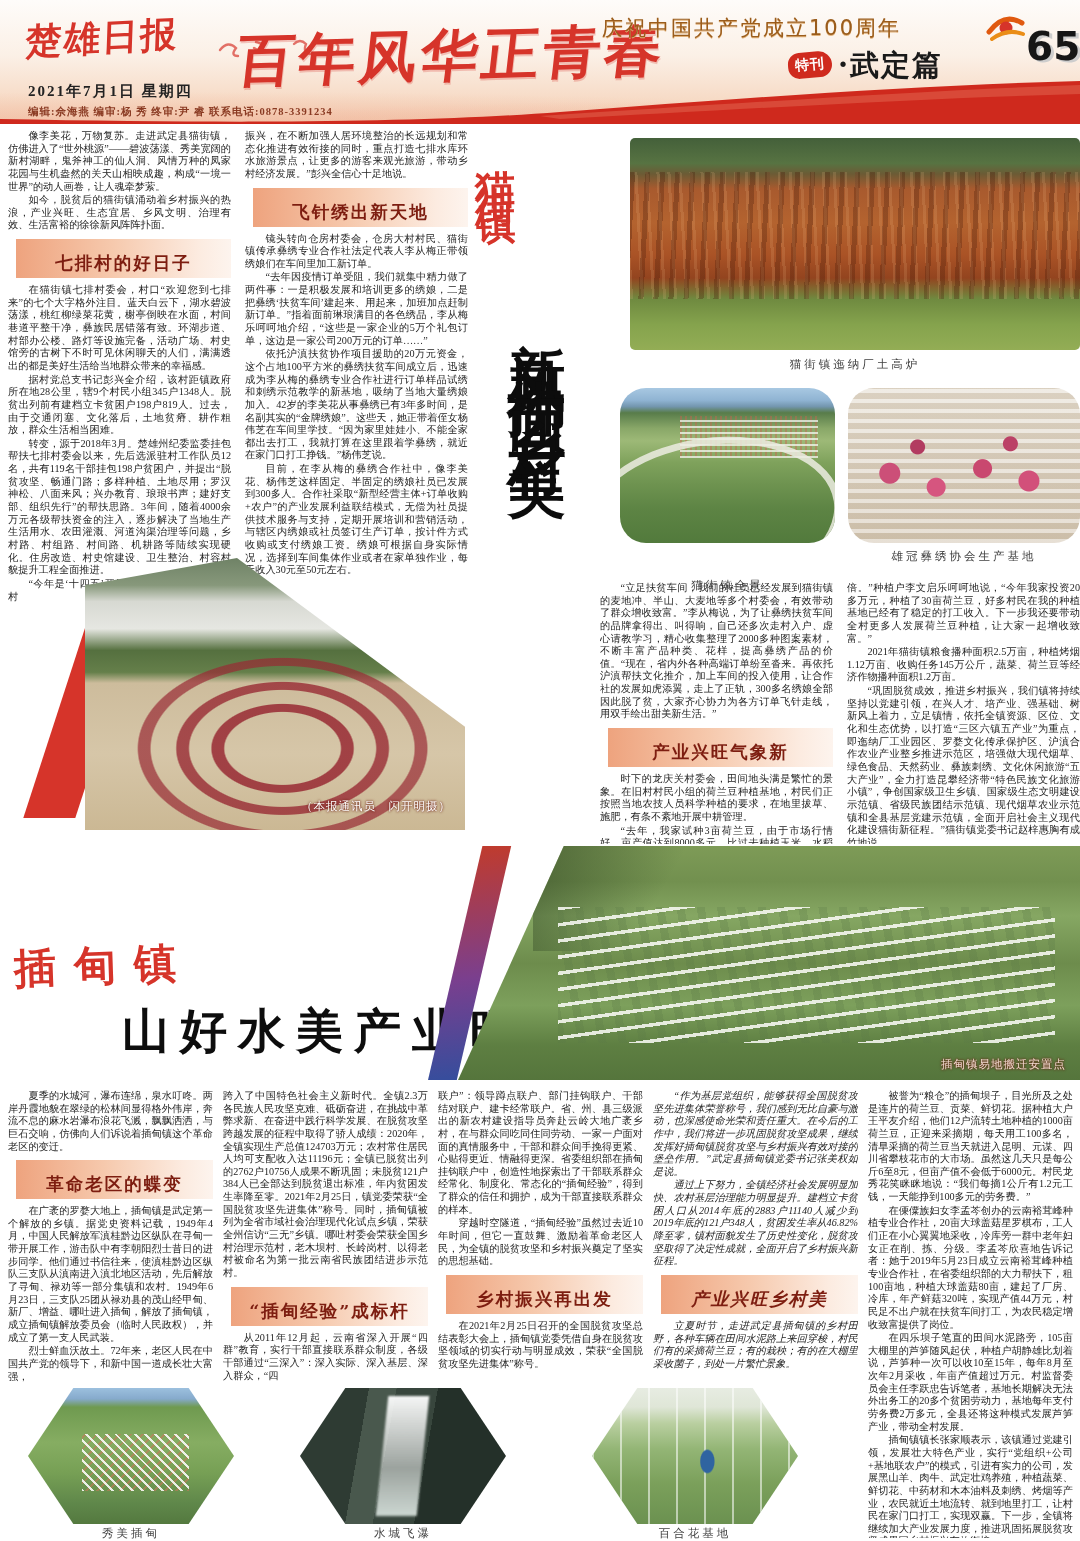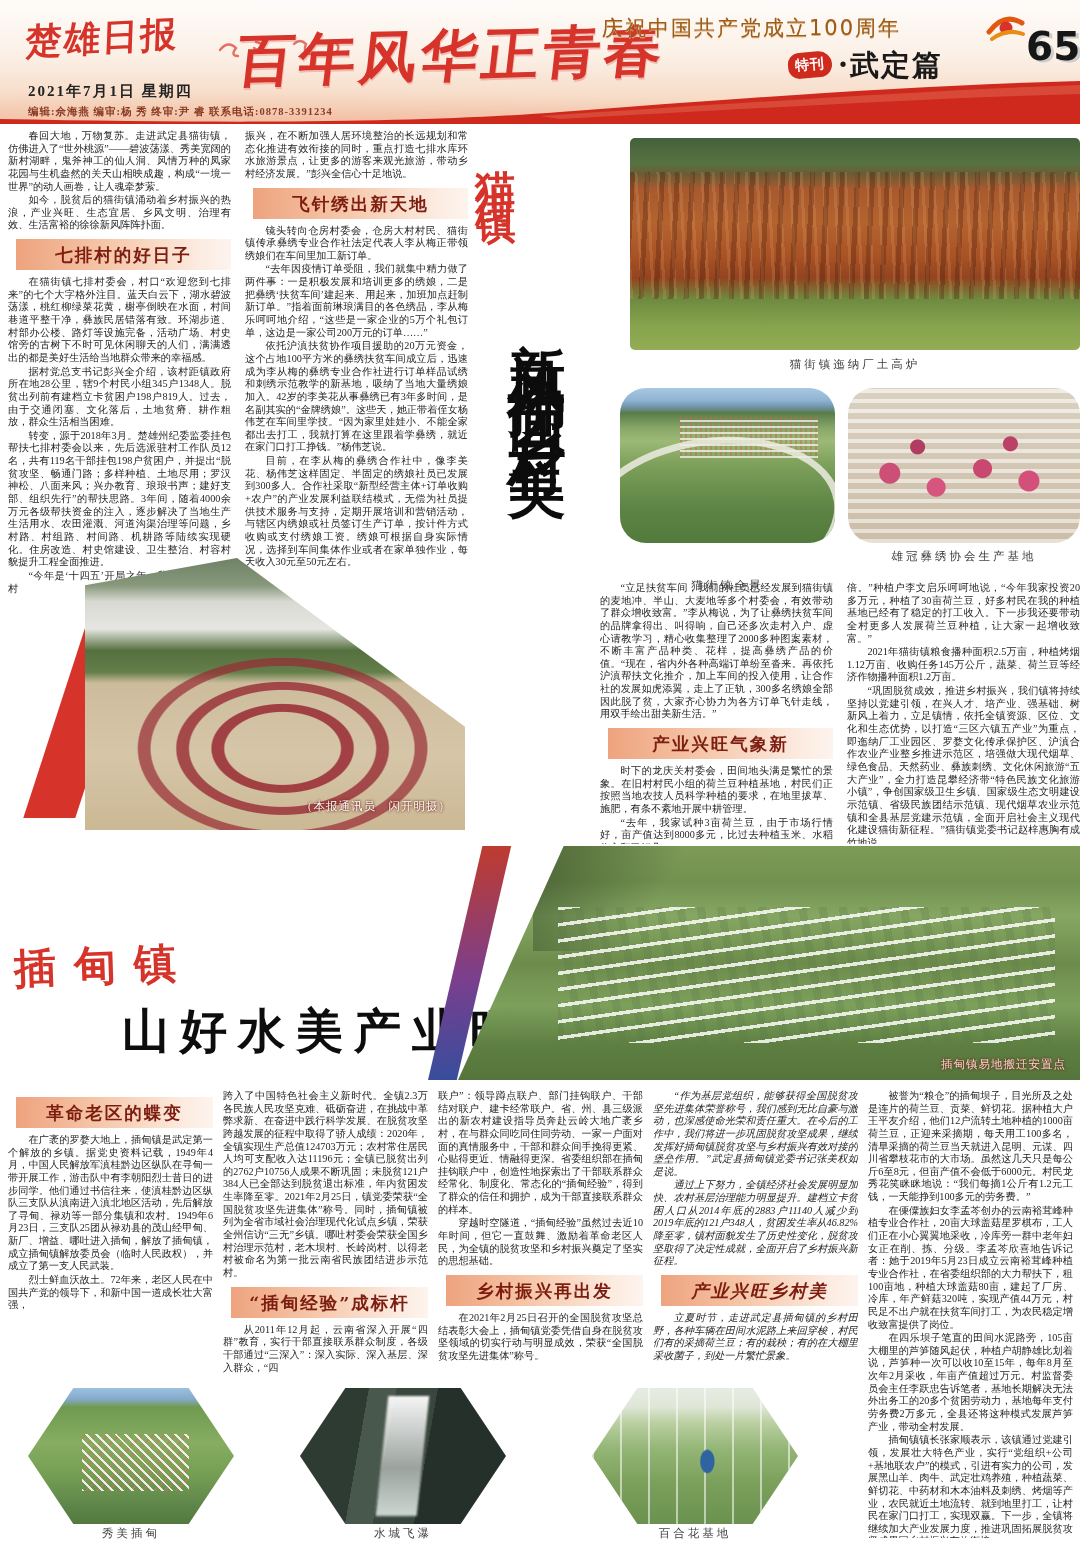--- a/index.html
+++ b/index.html
@@ -32,21 +32,21 @@
   .dateline{left:28px;top:82px;font-size:15px;font-weight:bold;color:#222;letter-spacing:2px;}
   .creditsline{left:28px;top:105px;font-size:10.5px;font-weight:bold;color:#8a3a22;letter-spacing:1px;}
   .wave{left:0;top:72px;}
 
   
   .cols{position:absolute;display:flex;}
   .col{overflow:hidden;}
   .para{margin:0 0 1px 0;text-indent:2em;text-align:justify;font-size:10.2px;line-height:1.24;
     color:#242424;}
   .para.noindent{text-indent:0;}
-  .subhead{margin:7px 0 6px 8px;padding:4px 0 3px 0;text-align:center;font-weight:bold;font-size:17.5px;
+  .subhead{margin:7px 0 6px 8px;padding:12px 0 3px 0;text-align:center;font-weight:bold;font-size:17.5px;
     color:#7d1d10;font-family:"DejaVu Serif",serif;letter-spacing:2px;
     background:linear-gradient(90deg,#eea37e 0%,#f6c9ad 45%,#fcebe0 85%,#fdf4ee 100%);}
 
   
   .town-v{writing-mode:vertical-rl;text-orientation:upright;font-weight:900;color:#d6342a;
     font-family:"DejaVu Serif",serif;}
   .maojie-town{left:468px;top:140px;font-size:40px;letter-spacing:16px;transform:rotate(-1deg);}
   .maojie-head{left:498px;top:296px;writing-mode:vertical-rl;text-orientation:upright;
     font-size:58px;font-weight:900;color:#0c0c0c;font-family:"DejaVu Sans",sans-serif;letter-spacing:19px;}
   .chadian-town{left:14px;top:938px;font-size:42px;font-weight:900;color:#d6342a;
@@ -166,21 +166,21 @@
     <div class="abs dateline">2021年7月1日  星期四</div>
     <div class="abs creditsline">编辑:佘海燕  编审:杨  秀  终审:尹  睿  联系电话:0878-3391234</div>
     <svg class="abs wave" width="1080" height="52" viewBox="0 0 1080 52">
       <path d="M0,44 L0,47 C260,52 430,50 560,40 C760,25 920,13 1080,9 L1080,52 L0,52 Z" fill="#cf291d"></path>
       <path d="M540,44 C760,30 930,18 1080,13 L1080,22 C930,26 760,36 560,47 Z" fill="#e2654f" opacity="0.55"></path>
     </svg>
   </div>
 
   <div class="cols" style="left:8px;top:130px;width:460px;gap:14px;">
     <div class="col" style="width:223px;">
-        <p class="para">春回大地，万物复苏。走进武定县猫街镇，仿佛进入了“世外桃源”——碧波荡漾、秀美宽阔的新村湖畔，鬼斧神工的仙人洞、风情万种的凤家花园与生机盎然的关天山相映成趣，构成“一境一世界”的动人画卷，让人魂牵梦萦。</p>
+        <p class="para">像李美花，万物复苏。走进武定县猫街镇，仿佛进入了“世外桃源”——碧波荡漾、秀美宽阔的新村湖畔，鬼斧神工的仙人洞、风情万种的凤家花园与生机盎然的关天山相映成趣，构成“一境一世界”的动人画卷，让人魂牵梦萦。</p>
         <p class="para">如今，脱贫后的猫街镇涌动着乡村振兴的热浪，产业兴旺、生态宜居、乡风文明、治理有效、生活富裕的徐徐新风阵阵扑面。</p>
         <div class="subhead">七排村的好日子</div>
         <p class="para">在猫街镇七排村委会，村口“欢迎您到七排来”的七个大字格外注目。蓝天白云下，湖水碧波荡漾，桃红柳绿菜花黄，榭亭倒映在水面，村间巷道平整干净，彝族民居错落有致。环湖步道、村部办公楼、路灯等设施完备，活动广场、村史馆旁的古树下不时可见休闲聊天的人们，满满透出的都是美好生活给当地群众带来的幸福感。</p>
         <p class="para">据村党总支书记彭兴全介绍，该村距镇政府所在地28公里，辖9个村民小组345户1348人。脱贫出列前有建档立卡贫困户198户819人。过去，由于交通闭塞、文化落后，土地贫瘠、耕作粗放，群众生活相当困难。</p>
         <p class="para">转变，源于2018年3月。楚雄州纪委监委挂包帮扶七排村委会以来，先后选派驻村工作队员12名，共有119名干部挂包198户贫困户，并提出“脱贫攻坚、畅通门路；多样种植、土地尽用；罗汉神松、八面来风；兴办教育、琅琅书声；建好支部、组织先行”的帮扶思路。3年间，随着4000余万元各级帮扶资金的注入，逐步解决了当地生产生活用水、农田灌溉、河道沟渠治理等问题，乡村路、村组路、村间路、机耕路等陆续实现硬化。住房改造、村史馆建设、卫生整治、村容村貌提升工程全面推进。</p>
         <p class="para">“今年是‘十四五’开局之年，我们村将围绕乡村</p>
       </div>
     <div class="col" style="width:223px;height:700px;">
         <p class="para noindent">振兴，在不断加强人居环境整治的长远规划和常态化推进有效衔接的同时，重点打造七排水库环水旅游景点，让更多的游客来观光旅游，带动乡村经济发展。”彭兴全信心十足地说。</p>
         <div class="subhead">飞针绣出新天地</div>
@@ -223,20 +223,21 @@
   <div class="abs aerial-stripe"></div>
   <div class="photo photo-bigaerial">
     <div class="overlaycap cap-aerial">插甸镇易地搬迁安置点</div>
   </div>
 
   <div class="abs chadian-town">插甸镇</div>
   <div class="abs chadian-head">山好水美产业旺</div>
 
   <div class="cols" style="left:8px;top:1090px;width:1066px;gap:10px;">
     <div class="col" style="width:205px;height:292px;">
+        <p class="para">夏季的水城河，瀑布连绵，泉水叮咚。两岸丹霞地貌在翠绿的松林间显得格外伟岸，奔流不息的麻水岩瀑布浪花飞溅，飘飘洒洒，与巨石交响，仿佛向人们诉说着插甸镇这个革命老区的变迁。</p>
         <div class="subhead">革命老区的蝶变</div>
         <p class="para">在广袤的罗婺大地上，插甸镇是武定第一个解放的乡镇。据党史资料记载，1949年4月，中国人民解放军滇桂黔边区纵队在寻甸一带开展工作，游击队中有李朝阳烈士昔日的进步同学。他们通过书信往来，使滇桂黔边区纵队三支队从滇南进入滇北地区活动，先后解放了寻甸、禄劝等一部分集镇和农村。1949年6月23日，三支队25团从禄劝县的茂山经甲甸、新厂、增益、哪吐进入插甸，解放了插甸镇，成立插甸镇解放委员会（临时人民政权），并成立了第一支人民武装。</p>
         <p class="para">烈士鲜血沃故土。72年来，老区人民在中国共产党的领导下，和新中国一道成长壮大富强，</p>
       </div>
     <div class="col" style="width:205px;height:292px;">
         <p class="para noindent">跨入了中国特色社会主义新时代。全镇2.3万各民族人民攻坚克难、砥砺奋进，在挑战中革弊求新、在奋进中践行科学发展、在脱贫攻坚跨越发展的征程中取得了骄人成绩：2020年，全镇实现生产总值124703万元；农村常住居民人均可支配收入达11196元；全镇已脱贫出列的2762户10756人成果不断巩固；未脱贫121户384人已全部达到脱贫退出标准，年内贫困发生率降至零。2021年2月25日，镇党委荣获“全国脱贫攻坚先进集体”称号。同时，插甸镇被列为全省市域社会治理现代化试点乡镇，荣获全州信访“三无”乡镇。哪吐村委会荣获全国乡村治理示范村，老木坝村、长岭岗村、以得老村被命名为第一批云南省民族团结进步示范村。</p>
         <div class="subhead">“插甸经验”成标杆</div>
         <p class="para">从2011年12月起，云南省深入开展“四群”教育，实行干部直接联系群众制度，各级干部通过“三深入”：深入实际、深入基层、深入群众，“四</p>
       </div>
     <div class="col" style="width:205px;height:292px;">

